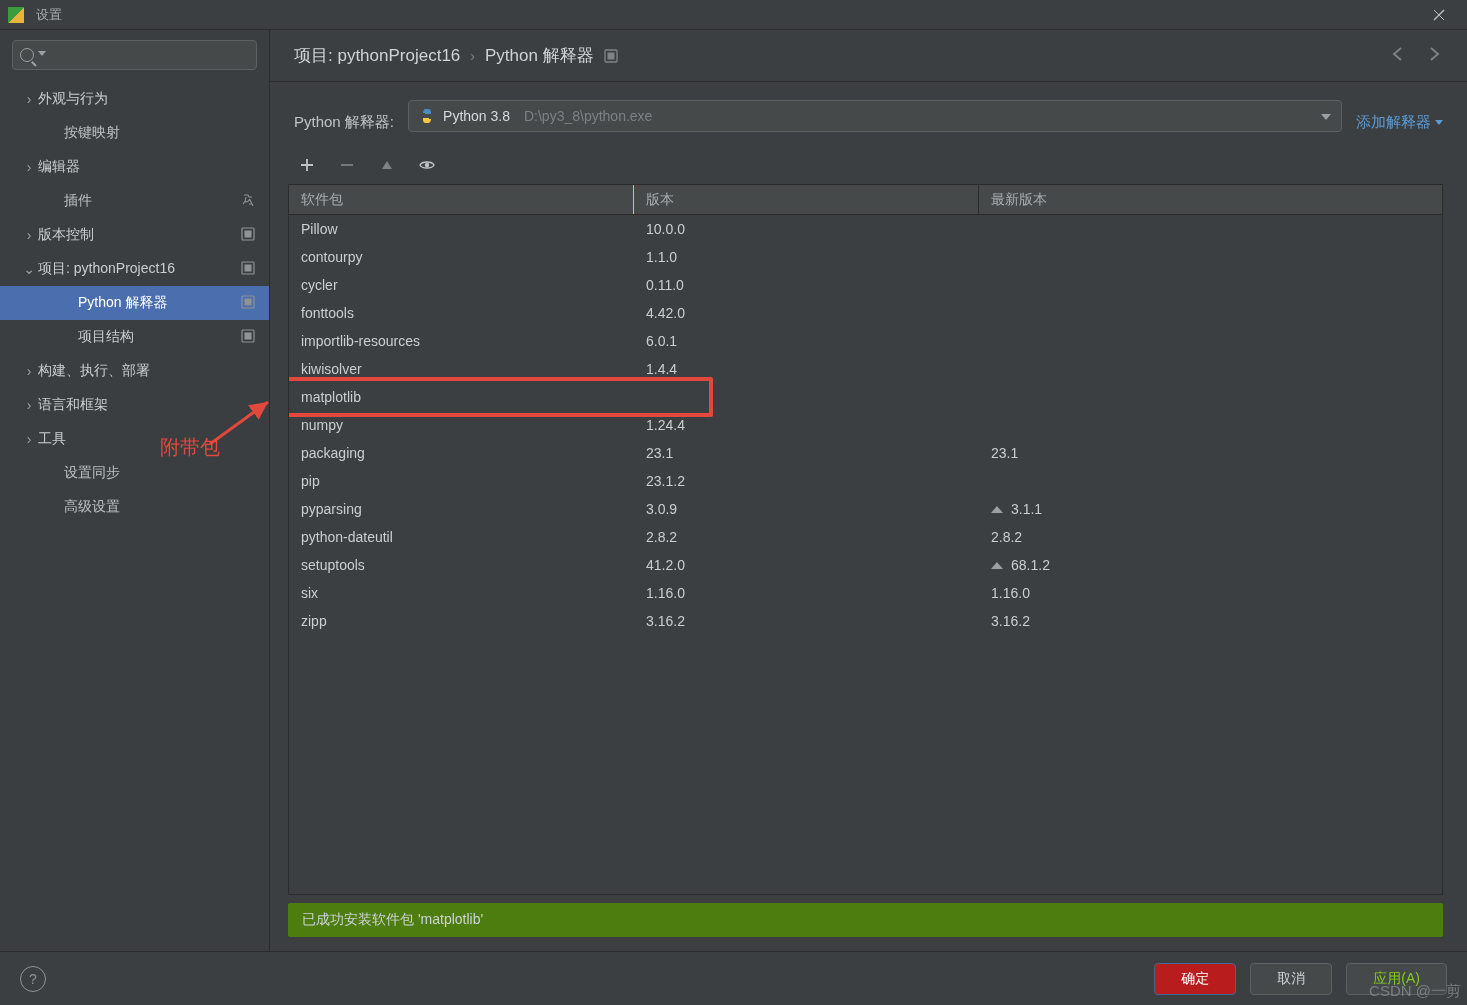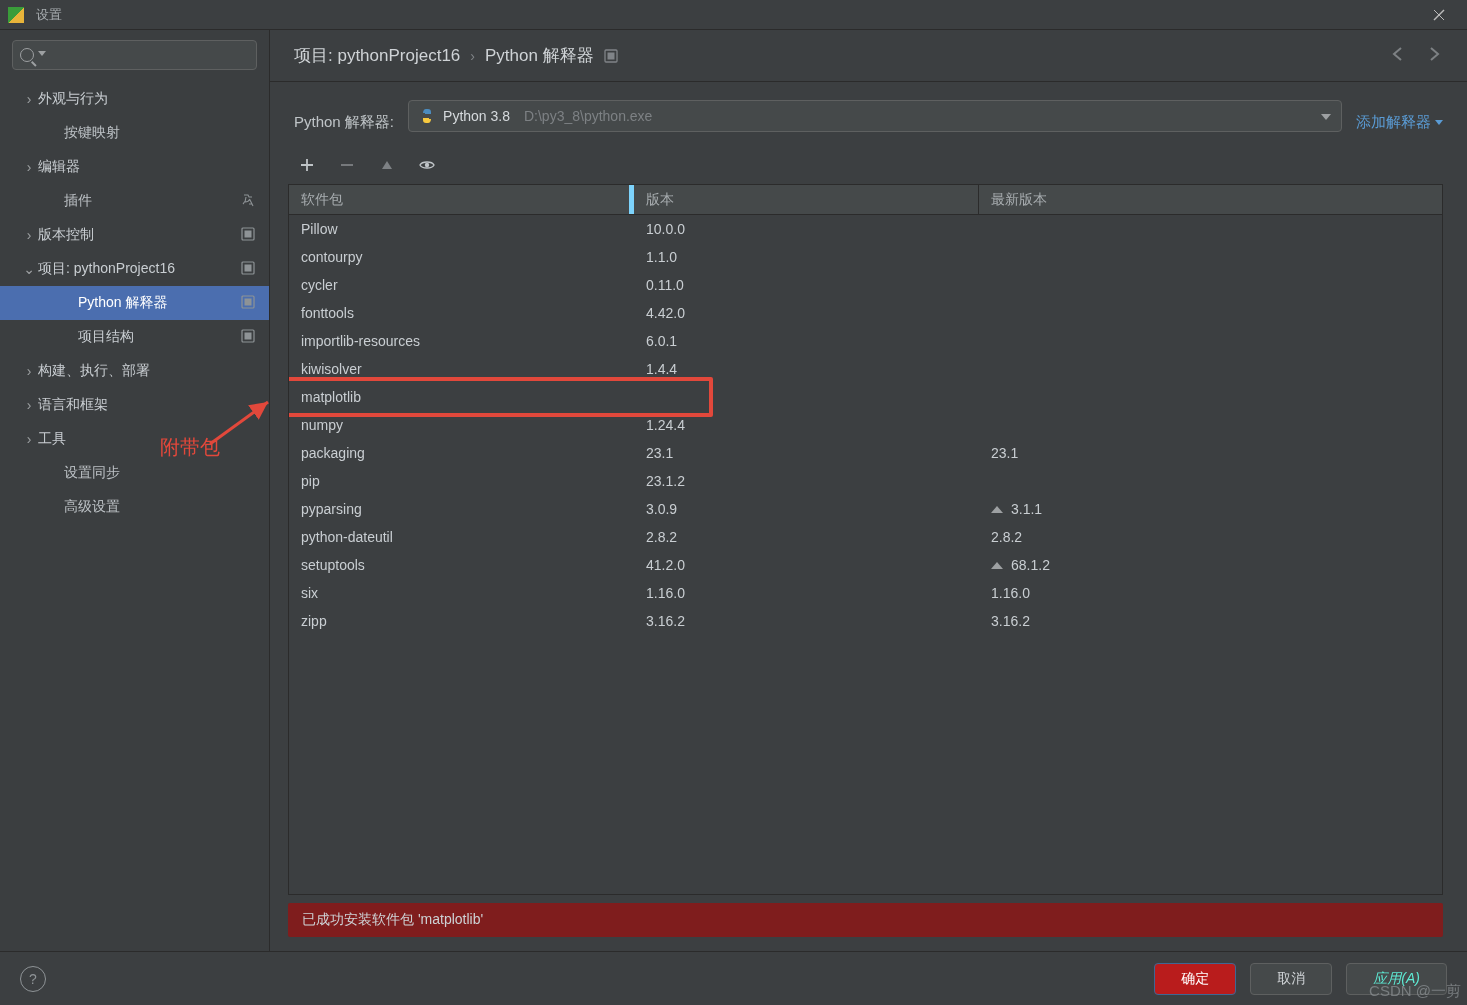--- a/index.html
+++ b/index.html
@@ -171,21 +171,21 @@
     flex:1;
     display:flex; flex-direction:column;
     overflow:hidden;
   }
   .pkg-head {
     display:flex; height:30px; align-items:center;
     background:#45494a;
     border-bottom:1px solid #2b2b2b;
   }
   .col { padding-left:12px; }
-  .col.c1 { width: 345px; border-right:5px solid #7dd3fc; height:100%; display:flex; align-items:center;}
+  .col.c1 { width: 345px; border-right:1px solid #7dd3fc; height:100%; display:flex; align-items:center;}
   .col.c2 { width: 345px; border-right:1px solid #2b2b2b; height:100%; display:flex; align-items:center;}
   .col.c3 { flex:1; height:100%; display:flex; align-items:center;}
   .pkg-head .col { color:#a8adb0; }
 
   .pkg-body { flex:1; overflow:auto; position:relative;}
   .pkg-row {
     display:flex; height:28px; align-items:center;
     color:#c9ced2;
   }
   .pkg-row .col { border:none; }
@@ -198,21 +198,21 @@
 
   .highlight-box {
     position:absolute;
     border:4px solid #e2483b;
     pointer-events:none;
     border-radius:2px;
   }
 
   .status-row {
     margin: 8px 24px 14px 18px;
-    background: #7f1d1d;
+    background: #4d7c0f;
     color:#cdd2d5;
     height:34px;
     display:flex; align-items:center;
     padding:0 14px;
     border-radius:2px;
   }
 
   .footer {
     position:absolute; bottom:0; left:0; right:0;
     height:54px;
@@ -229,21 +229,21 @@
   .footer .btns { margin-left:auto; display:flex; gap:14px; }
   .footer button {
     height:32px; padding: 0 26px;
     background:#45494a; color:#cfd3d6;
     border:1px solid #5e6060; border-radius:4px;
     font-size:14px; cursor:pointer;
   }
   .footer button.primary {
     background:#b91c1c; border-color:#406693; color:#fff;
   }
-  .footer button.disabled { color:#5eead4;font-style:italic; }
+  .footer button.disabled { color:#84cc16; }
 
   .watermark {
     position:absolute; right:6px; bottom:4px;
     font-size:15px; color:#8e9396; opacity:.7;
     pointer-events:none;
   }
 </style>
 </head>
 <body>
 

